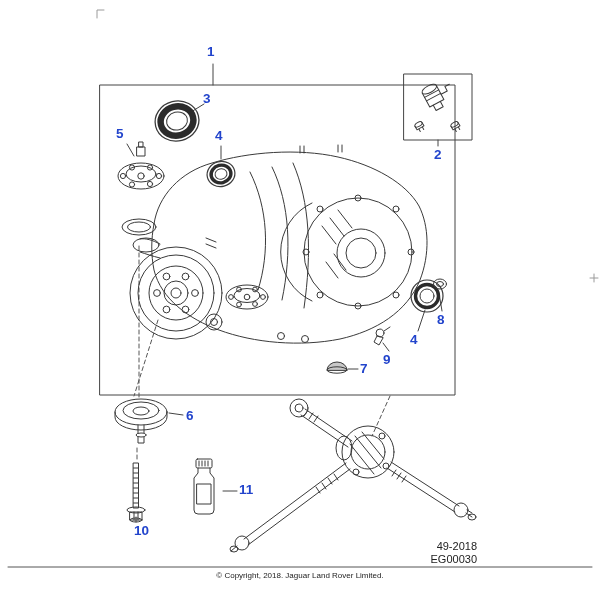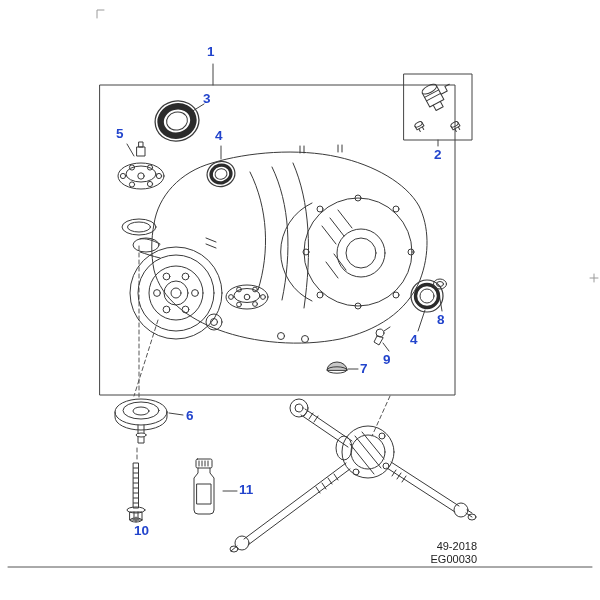--- a/index.html
+++ b/index.html
@@ -242,14 +242,15 @@
   <div class="callout" style="left:437px;top:313px">8</div>
   <div class="callout" style="left:410px;top:333px">4</div>
   <div class="callout" style="left:383px;top:353px">9</div>
   <div class="callout" style="left:360px;top:362px">7</div>
   <div class="callout" style="left:186px;top:409px">6</div>
   <div class="callout" style="left:134px;top:524px">10</div>
   <div class="callout" style="left:239px;top:483px">11</div>
 
   <div class="code" style="left:417px;top:540px">49-2018</div>
   <div class="code" style="left:417px;top:553px">EG00030</div>
+  <div class="copyright">© Copyright, 2018. Jaguar Land Rover Limited.</div>
 
 </div>
 
 </body></html>

